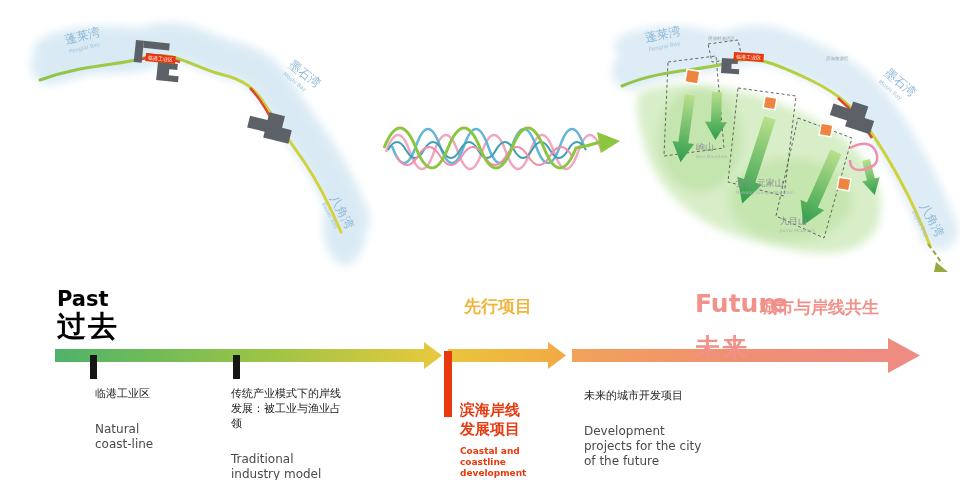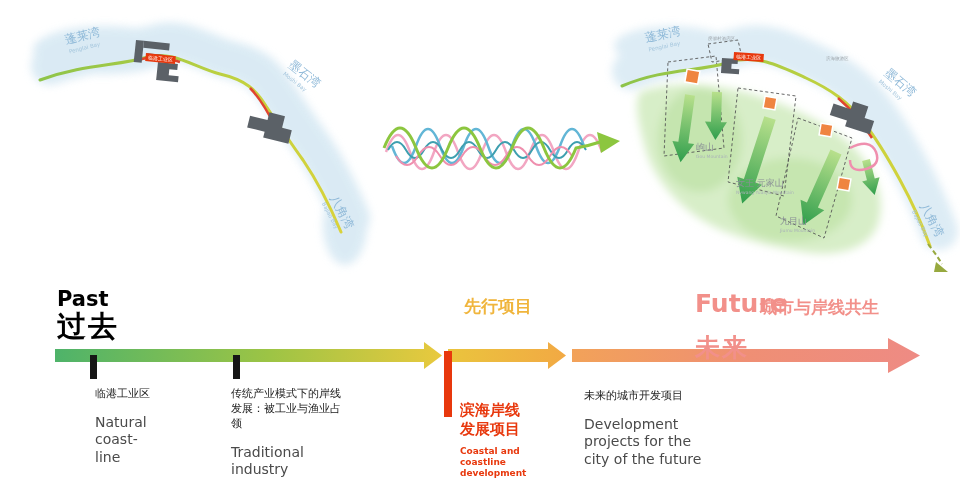--- a/index.html
+++ b/index.html
@@ -23,21 +23,21 @@
   .tl-future .en{font-size:25px;}
   .tl-future .zh{font-size:25px;margin-top:18px;}
   .note{font-weight:bold;}
   .note .en{font-size:11px;line-height:1.1;}
   .note .zh{font-size:17px;margin-top:4px;line-height:1.1;}
   .note-now{left:464px;top:293px;color:#f0b53c;}
   .note-future{left:760px;top:294px;color:#f2908a;}
 
   
   .ms .zh{font-size:11px;color:#1a1a1a;line-height:1.35;}
-  .ms .en{font-size:14px;color:#4a4a4a;line-height:1.25;margin-top:12px;}
+  .ms .en{font-size:12px;color:#4a4a4a;line-height:1.25;margin-top:20px;}
   .ms1{left:95px;top:387px;width:64px;}
   .ms2{left:231px;top:387px;width:112px;}
   .ms2 .en{width:104px;}
   .ms3{left:460px;top:369px;width:70px;margin-top:32px;}
   .ms3 .zh{font-size:15px;font-weight:bold;color:#e8380d;line-height:1.25;}
   .ms3 .en{font-size:9px;font-weight:bold;color:#e8380d;margin-top:7px;width:66px;}
   .ms4{left:584px;top:389px;width:150px;}
   .ms4 .en{width:124px;}
 </style>
 </head>

